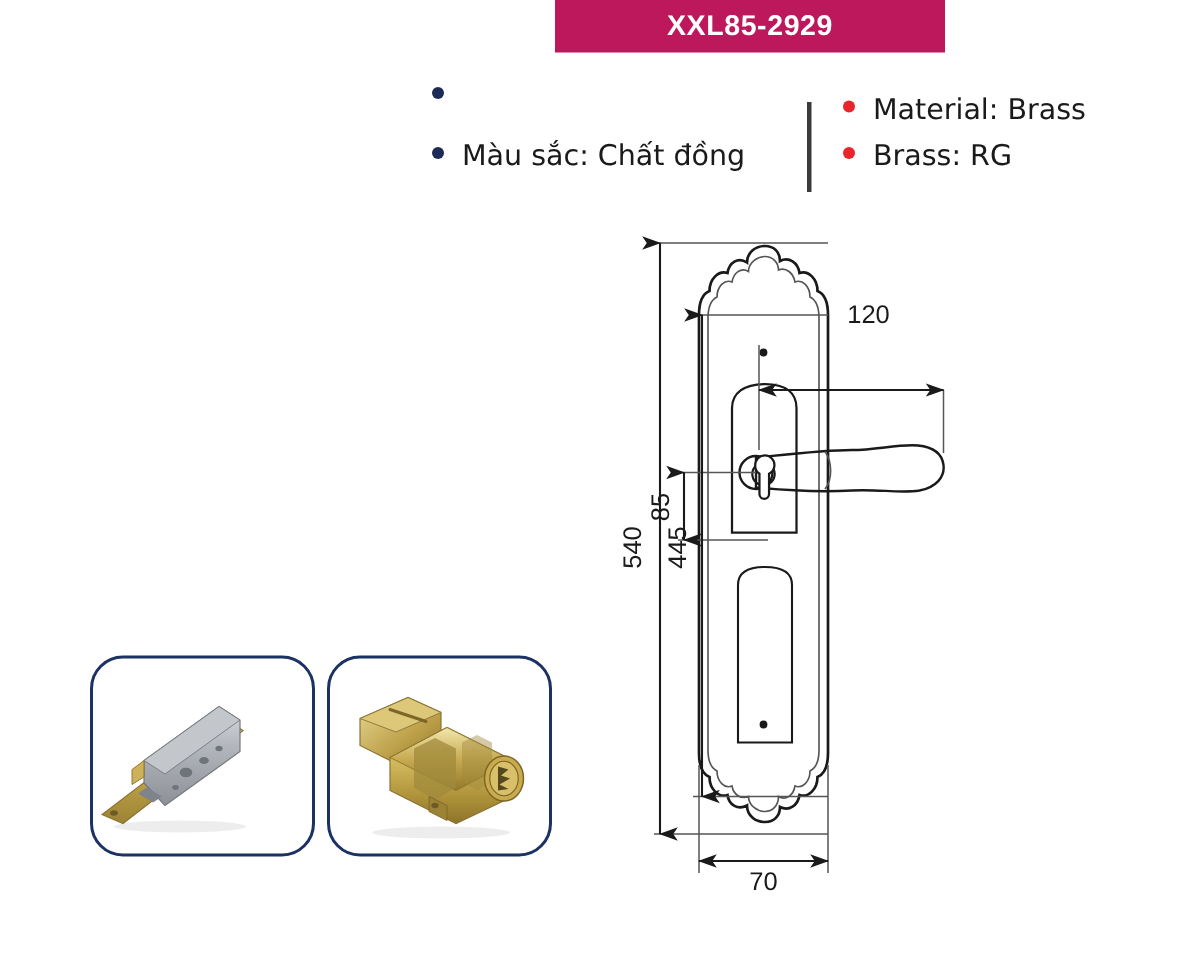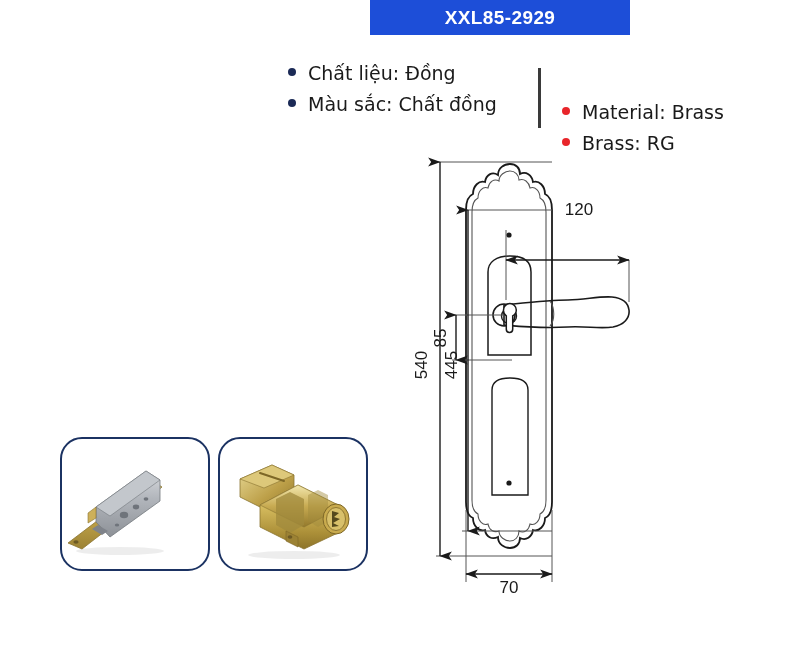--- a/index.html
+++ b/index.html
@@ -15,21 +15,21 @@
     overflow: hidden;
   }
 
   
   #title-banner {
     position: absolute;
     left: 370px;
     top: 0px;
     width: 260px;
     height: 35px;
-    background: #1d4ed8;
+    background: #be185d;
     display: flex;
     align-items: center;
     justify-content: center;
   }
   #title-banner .title-text {
     color: #ffffff;
     font-size: 19px;
     font-weight: bold;
     letter-spacing: 0.4px;
   }
@@ -40,21 +40,21 @@
     left: 0;
     top: 62px;
     width: 800px;
     height: 80px;
   }
   .spec-col {
     position: absolute;
     top: 0;
   }
   #spec-col-vi { left: 288px; }
-  #spec-col-en { left: 562px; margin-top: 39px; }
+  #spec-col-en { left: 562px; }
 
   .spec-item {
     display: flex;
     align-items: baseline;
     height: 31px;
   }
   .bullet {
     width: 8px;
     height: 8px;
     border-radius: 50%;
@@ -115,21 +115,20 @@
 
 <div id="title-banner">
   <span class="title-text">XXL85-2929</span>
 </div>
 
 <div id="spec-area">
 
   <div class="spec-col" id="spec-col-vi">
     <div class="spec-item">
       <span class="bullet vi"></span>
-      <span class="spec-text">Chất liệu: Đồng</span>
     </div>
     <div class="spec-item">
       <span class="bullet vi"></span>
       <span class="spec-text">Màu sắc: Chất đồng</span>
     </div>
   </div>
 
   <div class="spec-col" id="spec-col-en">
     <div class="spec-item">
       <span class="bullet en"></span>

